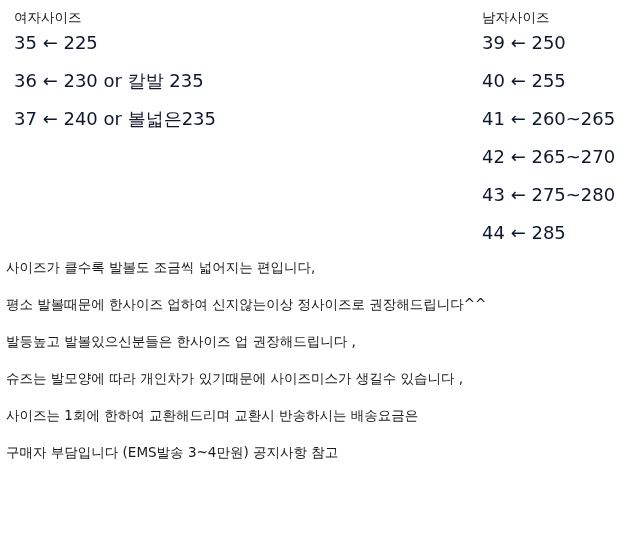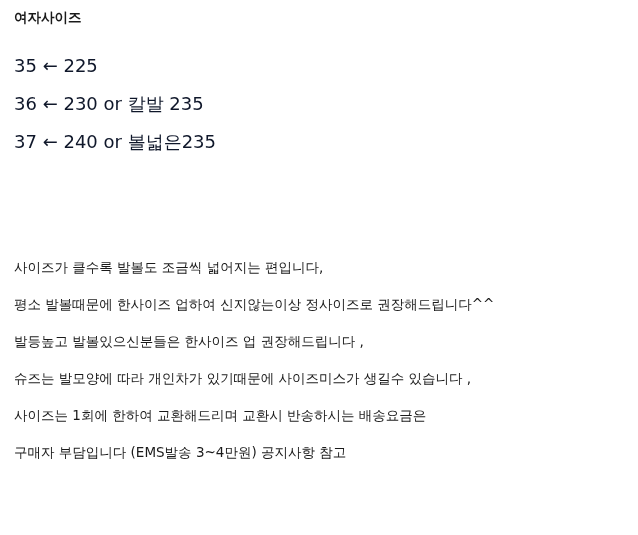--- a/index.html
+++ b/index.html
@@ -28,34 +28,33 @@
   }
   .col-men {
     position: absolute;
     left: 482px;
     top: 8px;
     width: 150px;
   }
   .heading {
     font-size: 13.5px;
     line-height: 18px;
-    margin-bottom: 31px;
+    margin-bottom: 8px;
     color: #1a1a1a;
-    font-weight: bold;
   }
   .size-row {
     font-size: 18px;
     line-height: 18px;
     margin-bottom: 20px;
     color: #0f172a;
     white-space: nowrap;
   }
   .notes {
     position: absolute;
-    left: 14px;
+    left: 6px;
     top: 258px;
     width: 615px;
   }
   .note {
     font-size: 13.5px;
     line-height: 18px;
     margin-bottom: 19px;
     color: #1a1a1a;
     white-space: nowrap;
   }
@@ -68,20 +67,29 @@
 
 <div class="page">
 
   <div class="col-women">
     <div class="heading">여자사이즈</div>
     <div class="size-row">35 ← 225</div>
     <div class="size-row">36 ← 230  or 칼발 235</div>
     <div class="size-row">37 ← 240  or 볼넓은235</div>
   </div>
 
+  <div class="col-men">
+    <div class="heading">남자사이즈</div>
+    <div class="size-row">39 ← 250</div>
+    <div class="size-row">40 ← 255</div>
+    <div class="size-row">41 ←  260~265</div>
+    <div class="size-row">42 ←  265~270</div>
+    <div class="size-row">43 ← 275~280</div>
+    <div class="size-row">44 ← 285</div>
+  </div>
 
   <div class="notes">
     <div class="note">사이즈가 클수록 발볼도 조금씩 넓어지는 편입니다,</div>
     <div class="note">평소 발볼때문에 한사이즈 업하여 신지않는이상 정사이즈로 권장해드립니다^^</div>
     <div class="note">발등높고 발볼있으신분들은 한사이즈 업 권장해드립니다 ,</div>
     <div class="note">슈즈는 발모양에 따라 개인차가 있기때문에 사이즈미스가 생길수 있습니다 ,</div>
     <div class="note">사이즈는 1회에 한하여 교환해드리며 교환시 반송하시는 배송요금은</div>
     <div class="note">구매자 부담입니다 (EMS발송 3~4만원) 공지사항 참고</div>
   </div>
 

